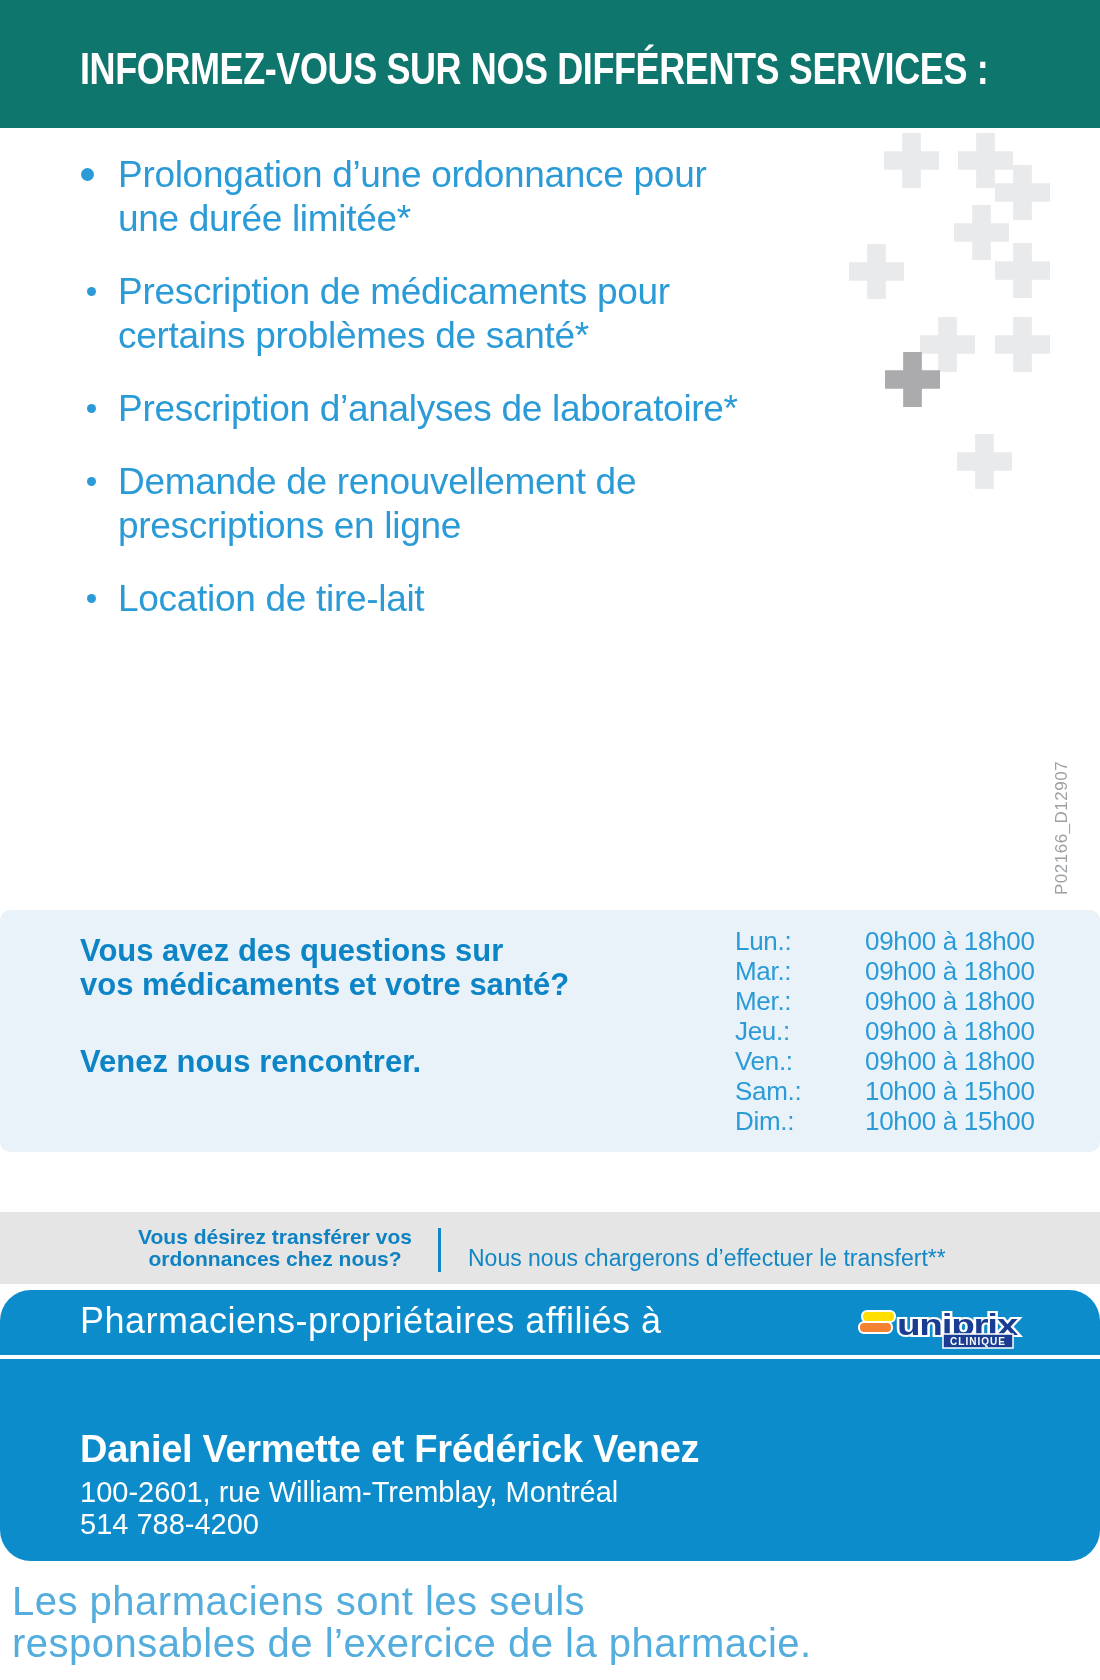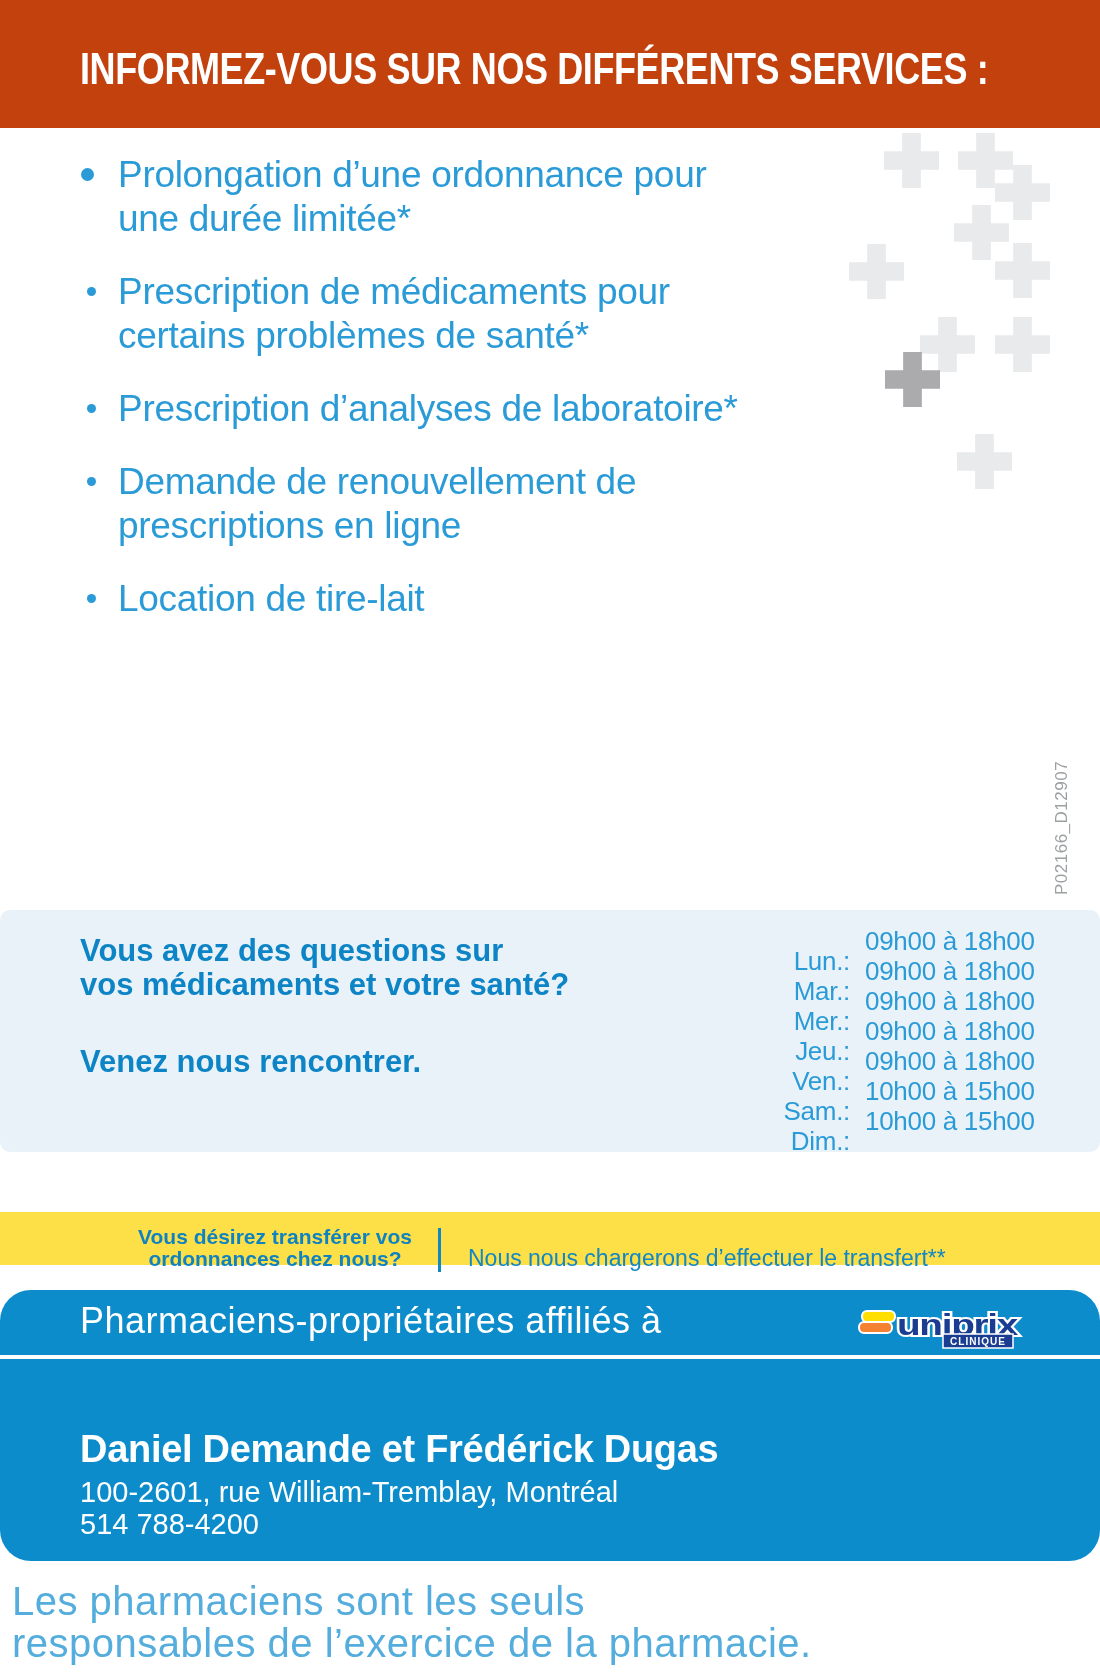--- a/index.html
+++ b/index.html
@@ -1,20 +1,20 @@
 <!DOCTYPE html>
 <html><head>
 <meta charset="utf-8">
 <style>
   html,body{margin:0;padding:0;background:#fff;}
   #page{position:relative;width:1100px;height:1680px;overflow:hidden;background:#ffffff;
         font-family:"Liberation Sans",sans-serif;}
 
   
-  .header-band{position:absolute;left:0;top:0;width:1100px;height:128px;background:#c2410c;}
+  .header-band{position:absolute;left:0;top:0;width:1100px;height:128px;background:#0f766e;}
   .header-title{position:absolute;left:80px;top:46px;font-size:45px;line-height:1;
                 font-weight:bold;color:#ffffff;white-space:nowrap;
                 transform:scaleX(.80);transform-origin:left center;letter-spacing:-.5px;}
 
   
   .services{position:absolute;left:81px;top:153px;width:690px;margin:0;padding:0;list-style:none;}
   .services li{position:relative;padding-left:37px;margin:0 0 29px 0;
                font-size:37px;line-height:44px;color:#2a9bd7;white-space:pre-line;letter-spacing:-.3px;}
   .services li::before{content:'';position:absolute;left:6px;top:17px;width:9px;height:9px;
                border-radius:50%;background:#2a9bd7;}
@@ -29,29 +29,29 @@
   .side-code{position:absolute;left:1052px;top:895px;transform:rotate(-90deg);
              transform-origin:0 0;font-size:17px;letter-spacing:.5px;color:#9da0a3;white-space:nowrap;}
 
   
   .info-band{position:absolute;left:0;top:910px;width:1100px;height:242px;background:#e9f2f9;border-radius:10px;}
   .question{position:absolute;left:80px;top:24px;font-size:31px;line-height:34px;
             font-weight:bold;color:#0d84c5;white-space:pre-line;}
   .meet{position:absolute;left:80px;top:134px;font-size:31px;font-weight:bold;color:#0d84c5;}
   .hours{position:absolute;left:735px;top:16px;}
   .hours .row{display:flex;height:30px;font-size:26px;line-height:30px;color:#2a9bd7;letter-spacing:-.3px;}
-  .hours .day{width:115px;text-align:right;margin-right:15px;margin-top:20px;}
+  .hours .day{width:115px;text-align:left;margin-right:15px;}
   .hours .time{white-space:nowrap;}
 
   
   .footnotes{position:absolute;left:80px;top:1169px;font-size:14.5px;line-height:16.5px;
              color:#4a4a4a;letter-spacing:-.3px;white-space:pre-line;}
 
   
-  .yellow-band{position:absolute;left:0;top:1212px;width:1100px;height:53px;background:#fde047;}
+  .yellow-band{position:absolute;left:0;top:1212px;width:1100px;height:72px;background:#e5e5e5;}
   .transfer-q{position:absolute;left:120px;top:14px;width:310px;text-align:center;
               font-size:21px;line-height:21.5px;font-weight:bold;color:#0f82c2;white-space:pre-line;}
   .divider{position:absolute;left:438px;top:16px;width:3px;height:44px;background:#1287c5;}
   .transfer-a{position:absolute;left:468px;top:14px;font-size:23px;line-height:21.5px;
               color:#1287c5;white-space:pre-line;}
   .transfer-a .line{display:block;height:21.5px;white-space:nowrap;}
 
   
   .blue-band{position:absolute;left:0;top:1290px;width:1100px;height:271px;background:#0d8ccb;border-radius:31px;}
   .affil-label{position:absolute;left:80px;top:10px;font-size:36px;font-weight:300;
@@ -154,21 +154,21 @@
     <svg class="logo" width="170" height="46" viewBox="0 0 170 46">
       <text x="42" y="31" font-family="Liberation Sans, sans-serif" font-size="30" font-weight="bold" fill="#1b3d91" stroke="#ffffff" stroke-width="4" paint-order="stroke" letter-spacing="-1" textLength="120" lengthAdjust="spacingAndGlyphs">uniprix</text>
       <rect x="7" y="7" width="33" height="11" rx="5" fill="#ffde00" stroke="#ffffff" stroke-width="2"></rect>
       <rect x="4" y="18" width="33" height="11" rx="5" fill="#f58233" stroke="#ffffff" stroke-width="2"></rect>
       <rect x="88" y="30" width="70" height="14" fill="#1b3d91" stroke="#ffffff" stroke-width="1.5"></rect>
       <text x="123" y="41" text-anchor="middle" font-family="Liberation Sans, sans-serif" font-size="10" font-weight="bold" fill="#ffffff" letter-spacing="1">CLINIQUE</text>
     </svg>
 
     <div class="white-rule"></div>
 
-    <div class="owners-name">Daniel Demande et Frédérick Dugas</div>
+    <div class="owners-name">Daniel Vermette et Frédérick Venez</div>
     <div class="owners-addr">100-2601, rue William-Tremblay, Montréal</div>
     <div class="owners-phone">514 788-4200</div>
   </div>
 
   <div class="footer-note">Les pharmaciens sont les seuls
 responsables de l’exercice de la pharmacie.</div>
 
 </div>
 
 </body></html>

